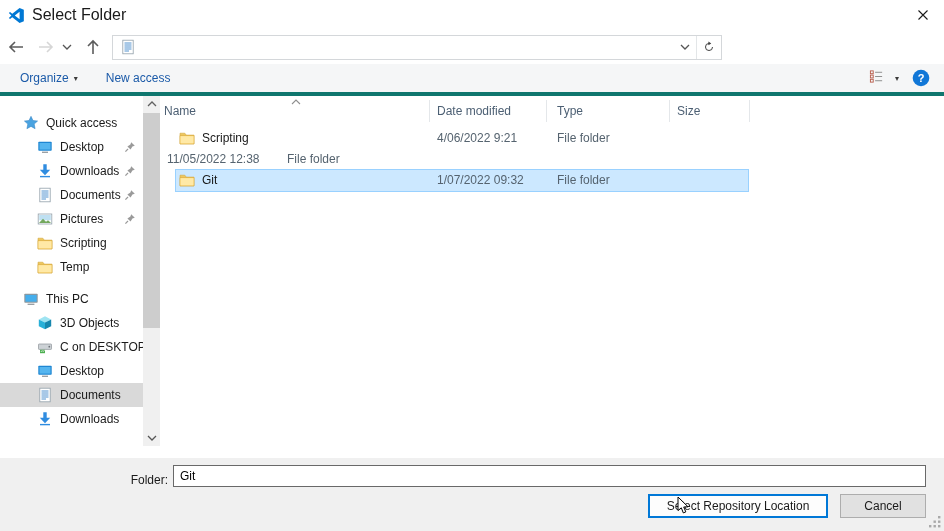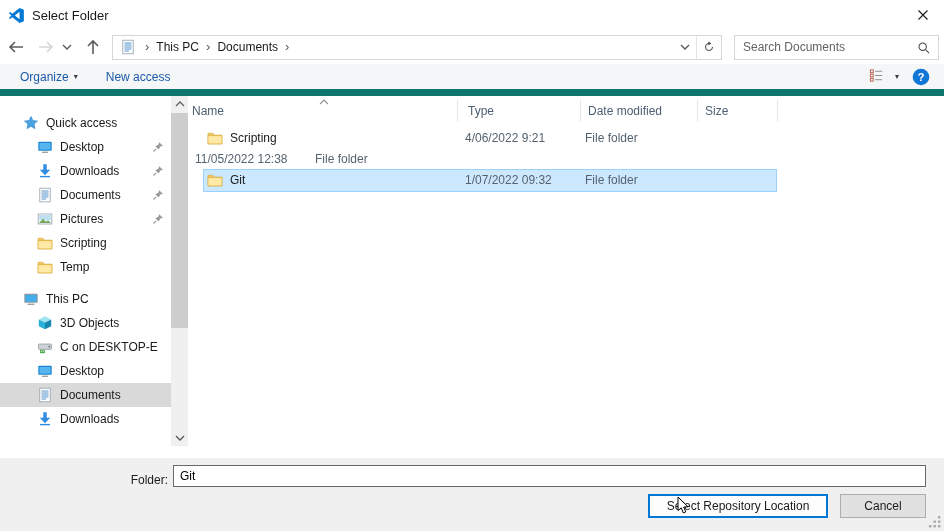--- a/index.html
+++ b/index.html
@@ -3,21 +3,21 @@
 <meta charset="utf-8">
 <style>
   html,body{margin:0;padding:0;width:944px;height:531px;overflow:hidden;background:#fff;
     font-family:"Liberation Sans","DejaVu Sans",sans-serif;font-size:12px;color:#1a1a1a;}
   *{box-sizing:border-box;}
   .window{position:relative;width:944px;height:531px;background:#fff;}
 
   
   .titlebar{height:30px;display:flex;align-items:center;padding-left:8px;background:#fff;position:relative;}
   .app-icon{width:17px;height:17px;margin-right:7px;}
-  .title-text{font-size:13px;}
+  .title-text{font-size:16px;}
   .close-btn{position:absolute;right:4px;top:0;width:34px;height:30px;display:flex;align-items:center;justify-content:center;background:transparent;border:none;cursor:default;}
 
   
   .navbar{height:34px;display:flex;align-items:center;background:#fff;}
   .nav-btn{border:none;background:transparent;padding:0;display:flex;align-items:center;justify-content:center;width:20px;height:24px;}
   .nav-back{margin-left:6px;}
   .nav-fwd{margin-left:10px;}
   .nav-hist{margin-left:3px;width:16px;}
   .nav-up{margin-left:8px;}
   .addressbar{margin-left:9px;width:610px;height:25px;border:1px solid #d4d7da;display:flex;align-items:center;position:relative;padding-left:7px;background:#fff;}
@@ -27,32 +27,32 @@
   .addr-right{position:absolute;right:0;top:0;height:100%;display:flex;align-items:center;}
   .addr-drop{width:22px;height:100%;display:flex;align-items:center;justify-content:center;border:none;background:transparent;}
   .addr-div{width:1px;height:100%;background:#e3e6e8;}
   .addr-refresh{width:24px;height:100%;display:flex;align-items:center;justify-content:center;border:none;background:transparent;}
   .searchbox{margin-left:12px;width:205px;height:25px;border:1px solid #d4d7da;position:relative;background:#fff;}
   .searchbox input{width:100%;height:100%;border:none;outline:none;padding:0 28px 0 8px;font-family:inherit;font-size:12px;color:#1a1a1a;background:transparent;}
   .searchbox input::placeholder{color:#636363;opacity:1;}
   .search-glass{position:absolute;right:7px;top:5px;width:14px;height:14px;}
 
   
-  .toolbar{height:32px;background:#f5f6f7;border-bottom:7px solid #0f766e;display:flex;align-items:center;}
+  .toolbar{height:32px;background:#f5f6f7;border-bottom:4px solid #0f766e;display:flex;align-items:center;}
   .tb-link{color:var(--link,#1b5aa8);border:none;background:transparent;font-size:12px;font-family:inherit;display:flex;align-items:center;padding:0;}
   .tb-organize{margin-left:20px;}
   .tb-caret{font-size:8px;color:#3b3b3b;margin-left:5px;}
   .tb-newfolder{margin-left:28px;}
   .tb-right{margin-left:auto;display:flex;align-items:center;margin-right:14px;gap:13px;}
   .tb-view{display:flex;align-items:center;gap:6px;border:none;background:transparent;padding:0;}
   .tb-help{border:none;background:transparent;padding:0;width:18px;height:18px;}
 
   
   .main{display:flex;height:362px;background:#fff;}
-  .sidebar{width:171px;padding-top:15px;flex:none;}
+  .sidebar{width:143px;padding-top:15px;flex:none;}
   .sb-item{height:24px;display:flex;align-items:center;position:relative;}
   .sb-item.lvl0{padding-left:23px;}
   .sb-item.lvl1{padding-left:37px;}
   .sb-item.gap{margin-top:8px;}
   .sb-item.selected{background:#d9d9d9;}
   .sb-icon{width:16px;height:16px;flex:none;}
   .sb-label{margin-left:7px;white-space:nowrap;overflow:hidden;}
   .sb-pin{position:absolute;right:7px;top:6px;width:12px;height:12px;display:none;}
   .sb-item.pinned .sb-pin{display:block;}
 
@@ -130,44 +130,36 @@
         <svg viewBox="0 0 14 16" width="14" height="16">
           <path d="M7 15 V2 M2 7 L7 2 L12 7" stroke="#5c5c5c" stroke-width="1.6" fill="none"></path>
         </svg>
       </button>
 
     <div class="addressbar">
       <span class="addr-icon" id="addr-icon"><svg viewBox="0 0 16 16" width="16" height="16">
             <rect x="2.8" y="1.2" width="10.4" height="13.6" fill="#fff" stroke="#92a0aa" stroke-width="0.8"></rect>
             <path d="M4.5 4 h7 M4.5 6 h7 M4.5 8 h7 M4.5 10 h7 M4.5 12 h4.5" stroke="#3f86c9" stroke-width="0.9"></path>
           </svg></span>
-      <span id="breadcrumb"><span class="crumb-sep">›</span><span class="crumb">This PC</span><span class="crumb-sep">›</span><span class="crumb">Documents</span><span class="crumb-sep">›</span></span>
       <div class="addr-right">
         <button class="addr-drop" id="addr-drop">
             <svg viewBox="0 0 10 6" width="10" height="6">
               <path d="M1 1 L5 5 L9 1" stroke="#555" stroke-width="1.3" fill="none"></path>
             </svg>
           </button>
         <div class="addr-div"></div>
         <button class="addr-refresh" id="addr-refresh">
             <svg viewBox="0 0 16 16" width="14" height="14">
               <path d="M12.7 8 A4.7 4.7 0 1 1 8 3.3" fill="none" stroke="#3e3e3e" stroke-width="1.3"></path>
               <path d="M7.2 0.8 L11 3.3 L7.2 5.8 Z" fill="#3e3e3e"></path>
             </svg>
           </button>
       </div>
     </div>
 
-    <div class="searchbox">
-      <input type="text" placeholder="Search Documents" style="">
-      <span class="search-glass" id="search-glass"><svg viewBox="0 0 16 16" width="14" height="14">
-            <circle cx="6.5" cy="6.5" r="4.2" fill="none" stroke="#4a4a4a" stroke-width="1.2"></circle>
-            <path d="M9.8 9.8 L13.8 13.8" stroke="#4a4a4a" stroke-width="1.2"></path>
-          </svg></span>
-    </div>
   </div>
 
   <div class="toolbar">
     <button class="tb-link tb-organize">
       <span>Organize</span>
       <span class="tb-caret">▾</span>
     </button>
     <button class="tb-link tb-newfolder">
       <span>New access</span>
     </button>
@@ -331,22 +323,22 @@
           </svg>
         </button>
     </div>
 
     <div class="filearea">
       <div class="listheader" id="listheader">
         <span class="sort-chev" id="sort-chev"><svg viewBox="0 0 10 6" width="10" height="6">
               <path d="M1 5 L5 1 L9 5" stroke="#8f8f8f" stroke-width="1.1" fill="none"></path>
             </svg></span>
       <div class="hcell c0">Name</div>
+          <div class="hcell c1">Date modified</div>
           <div class="hcell c2">Type</div>
-          <div class="hcell c1">Date modified</div>
           <div class="hcell c3">Size</div>
         </div>
       <div class="rows" id="rows">
           <div class="row">
     <div class="cell c-name">
       <span class="row-icon"><svg viewBox="0 0 16 16" width="16" height="16">
                   <path d="M1 3.2 h4.8 l1.5 1.9 H15 V13.9 H1 Z" fill="#eec75e" stroke="#d3a73f" stroke-width="0.6"></path>
                   <path d="M1 5.6 H15 V13.9 H1 Z" fill="#ffd977" stroke="#d3a73f" stroke-width="0.6"></path>
                   <path d="M1.6 6.2 H14.4 V13.3 H1.6 Z" fill="#ffe9a6"></path>
                 </svg></span>

